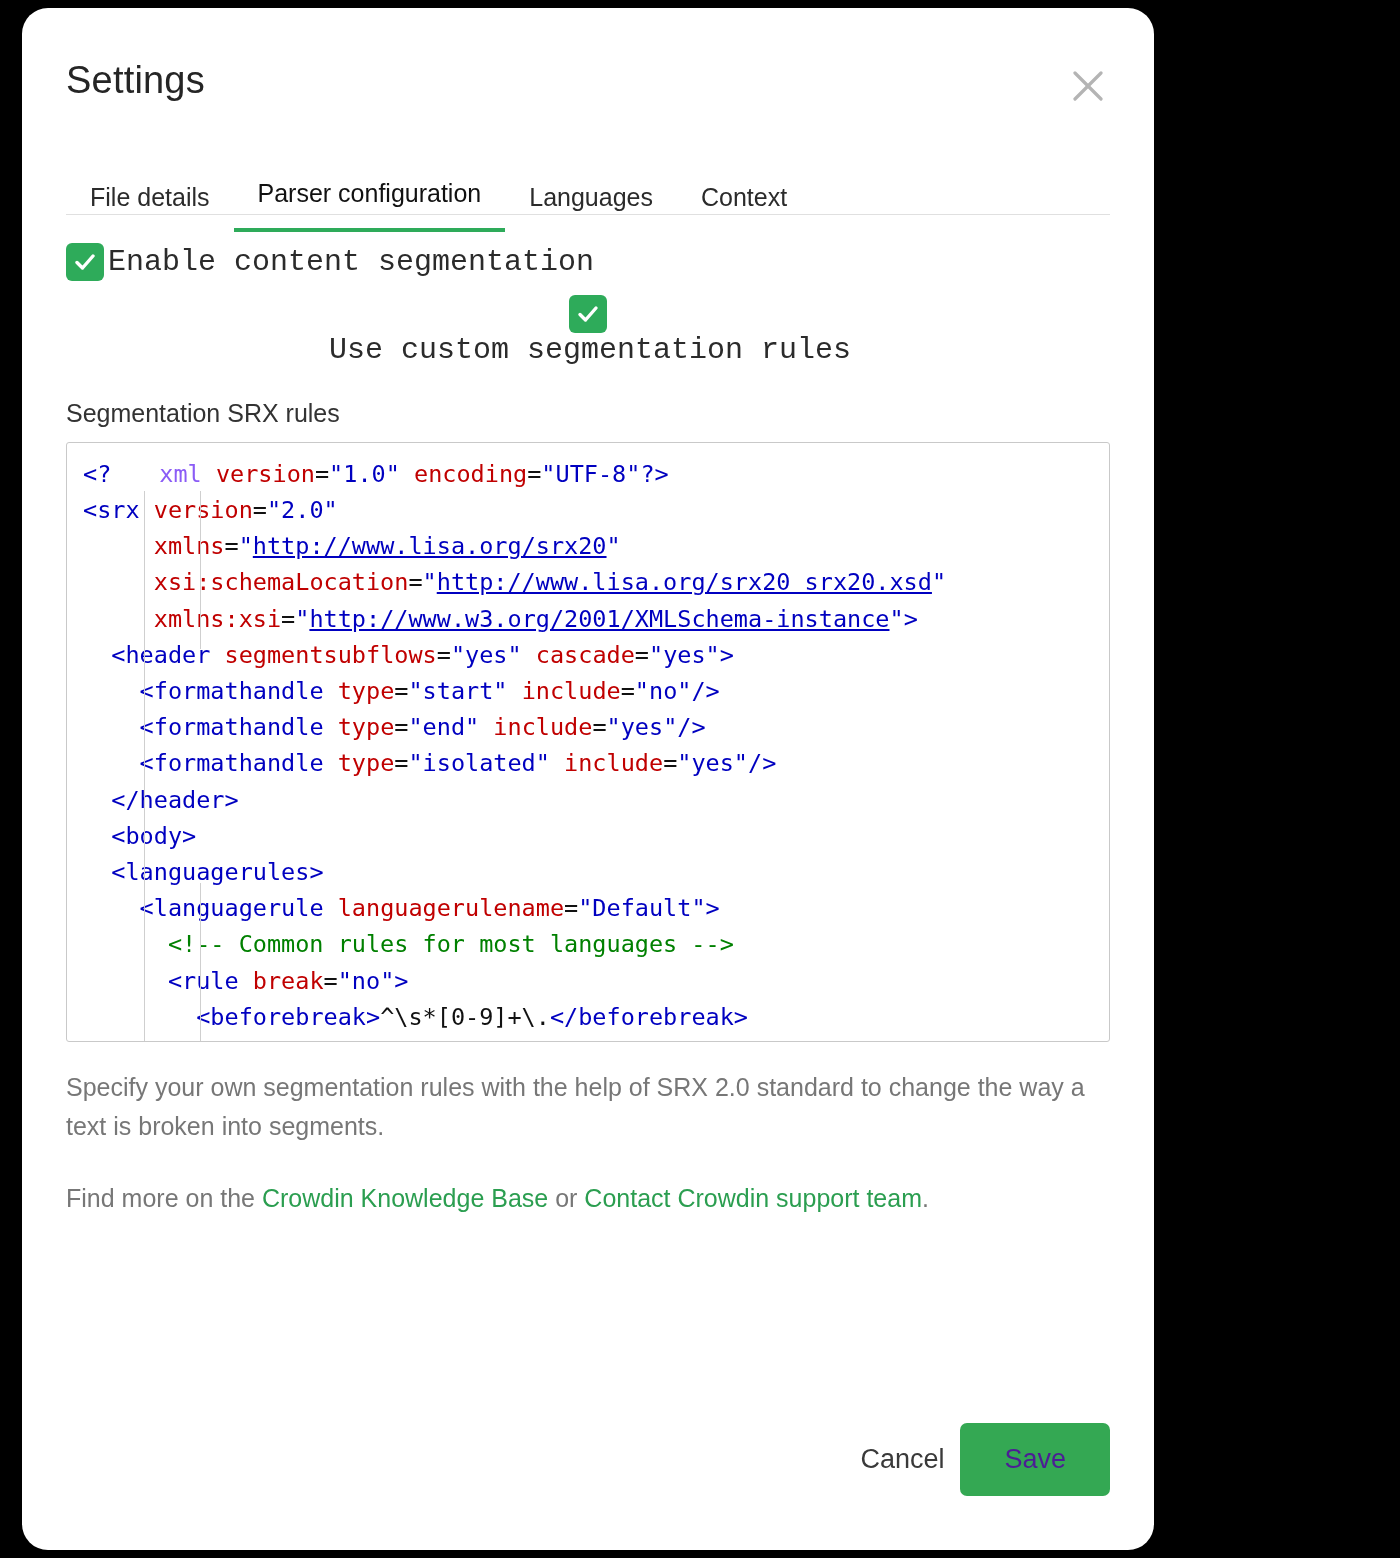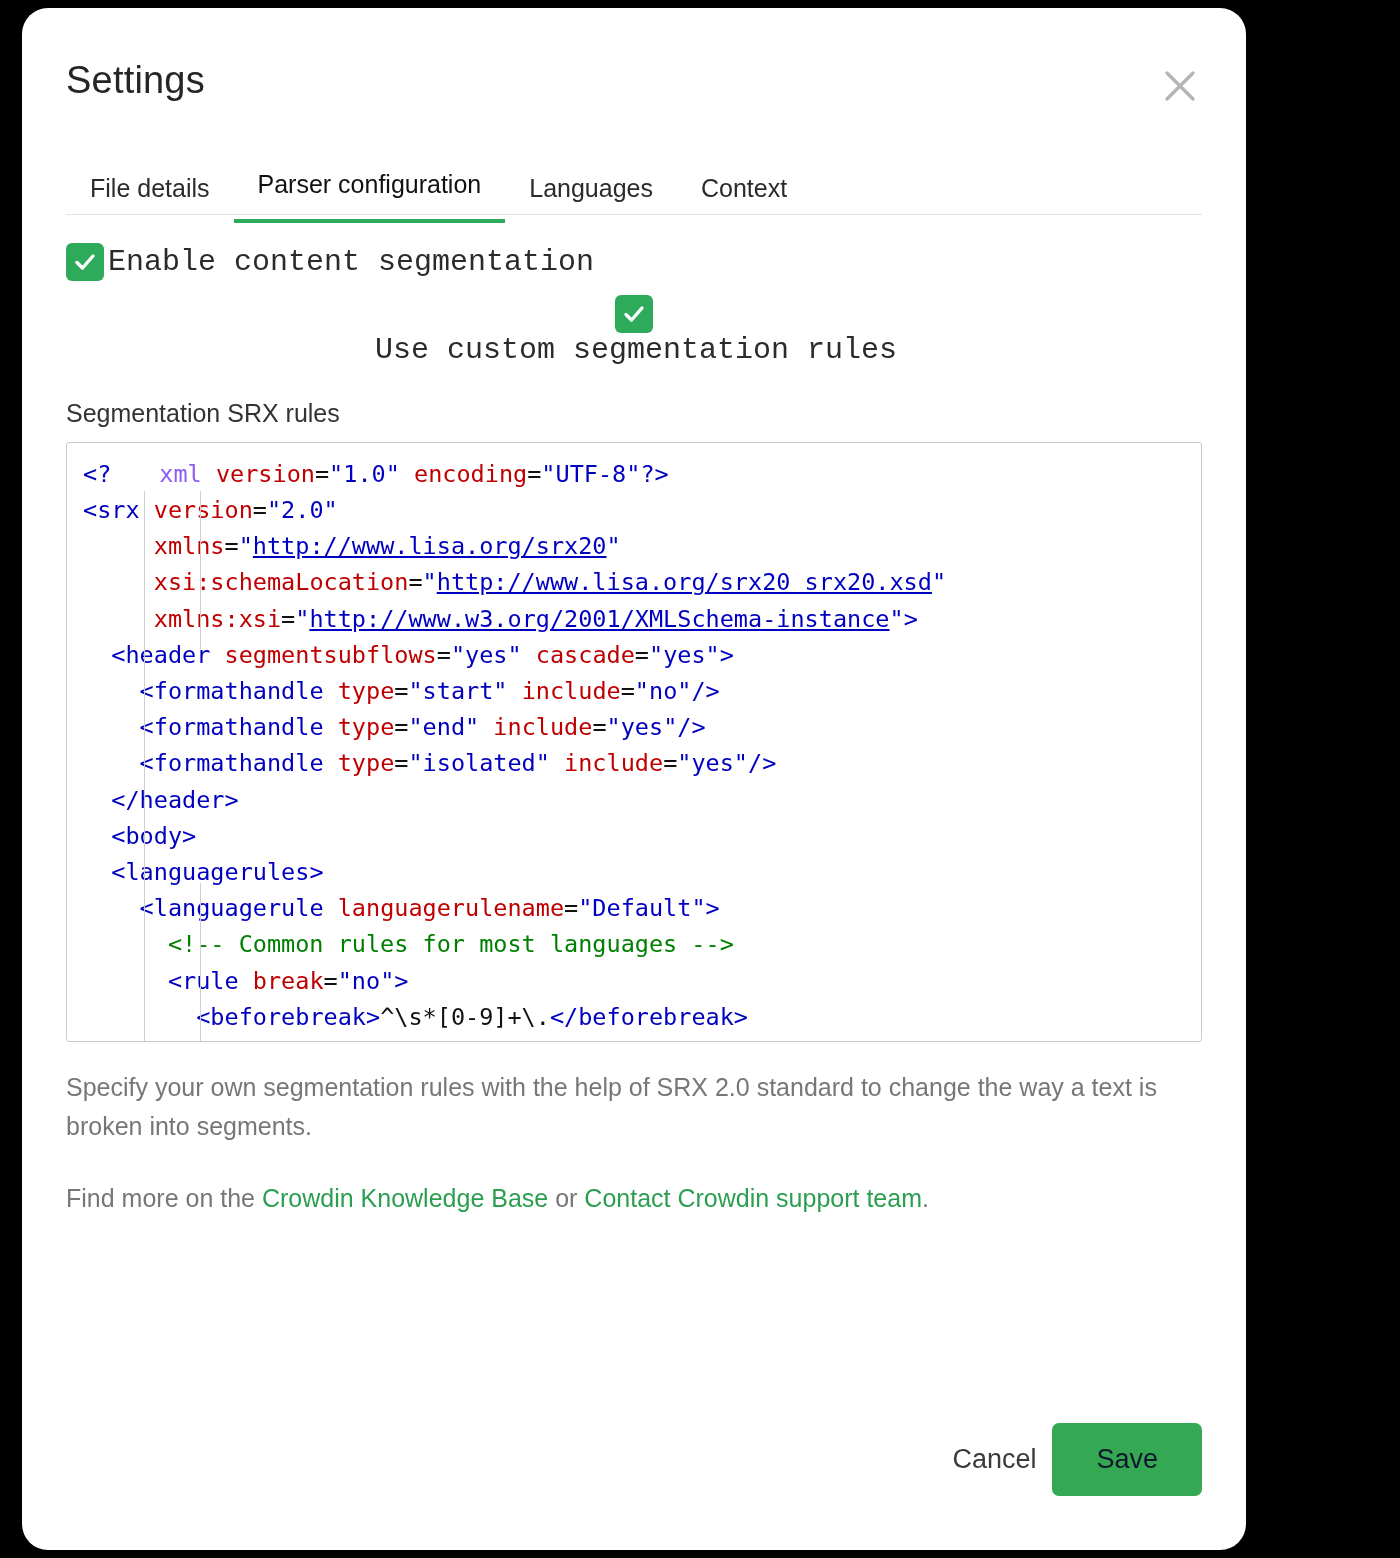--- a/index.html
+++ b/index.html
@@ -10,21 +10,21 @@
   body {
     width: 1400px;
     height: 1558px;
     font-family: "Liberation Sans", sans-serif;
     -webkit-font-smoothing: antialiased;
   }
   .modal {
     position: absolute;
     left: 22px;
     top: 8px;
-    width: 1224px;
+    width: 1132px;
     height: 1542px;
     background: #ffffff;
     border-radius: 26px;
     box-sizing: border-box;
     overflow: hidden;
   }
   .modal-header {
     position: relative;
     padding: 52px 44px 0 44px;
   }
@@ -54,21 +54,21 @@
     align-items: flex-end;
     height: 62px;
   }
   .tab {
     font-size: 25px;
     color: #2b2b2b;
     padding: 0 24px 20px 24px;
     cursor: pointer;
     white-space: nowrap;
     position: relative;
-    top: 9px;
+    top: 18px;
     text-align: right;
   }
   .tab.active {
     border-bottom: 4px solid #2eab5a;
     color: #111;
   }
 
   .content {
     padding: 0 44px;
   }
@@ -182,21 +182,21 @@
     font-size: 27px;
     color: #3a3a3a;
     background: none;
     border: none;
     cursor: pointer;
     padding: 14px 16px;
     font-family: "Liberation Sans", sans-serif;
   }
   .btn-save {
     font-size: 27px;
-    color: #0f172a;
+    color: #4c1d95;
     background: #34a853;
     border: none;
     border-radius: 7px;
     padding: 21px 44px;
     cursor: pointer;
     font-family: "Liberation Sans", sans-serif;
   }
 </style>
 </head>
 <body>

